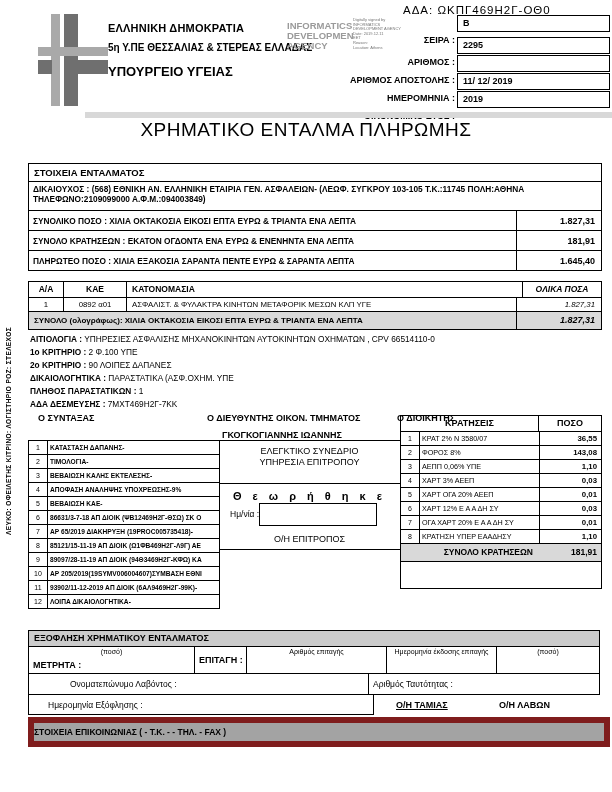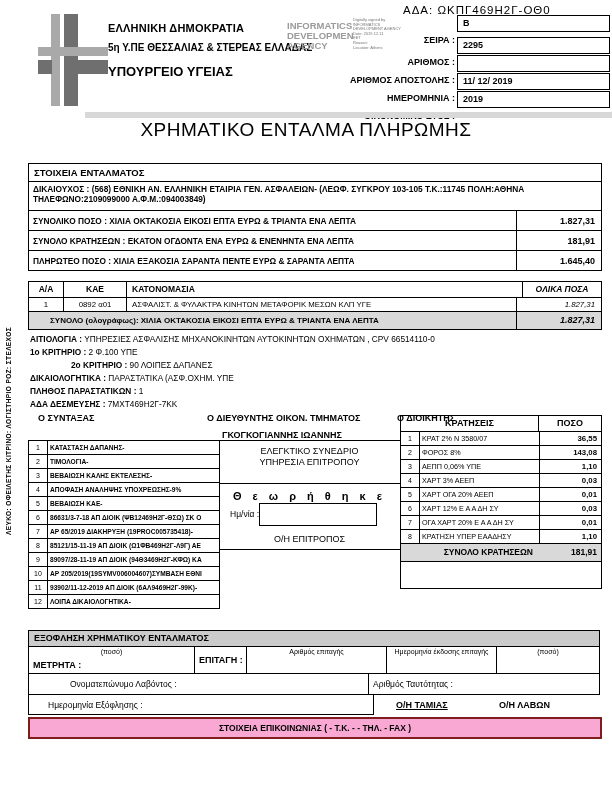--- a/index.html
+++ b/index.html
@@ -75,22 +75,22 @@
   .pc{position:relative;border-left:1px solid #000;box-sizing:border-box;}
   .pc:first-child{border-left:none;}
   .hint{font-size:7px;text-align:center;width:100%;position:absolute;top:1px;}
   .pay-lab{font-size:9px;font-weight:bold;position:absolute;bottom:3px;left:4px;}
   .pay-lab-mid{font-size:9px;font-weight:bold;position:absolute;top:8px;left:4px;}
   .pay-r2{display:flex;height:20px;border:1px solid #000;border-top:none;padding-left:37px;}
   .pay-r2 .cell{font-size:8.5px;line-height:20px;padding-left:4px;}
   .pay-r3-left{height:20px;border:1px solid #000;border-top:none;font-size:8.5px;
                line-height:20px;padding-left:19px;box-sizing:border-box;}
   .pay-sig{font-size:9px;font-weight:bold;}
-  .contact{height:18px;line-height:18px;background:#f9a8d4;border:2px solid #7f1d1d;
-           text-align:center;font-size:8.5px;font-weight:bold;}
+  .contact{height:18px;line-height:18px;background:#a3a3a3;border:6px solid #7f1d1d;
+           text-align:left;font-size:8.5px;font-weight:bold;}
   .margin-note{writing-mode:vertical-rl;transform:rotate(180deg);font-size:6.5px;
                font-weight:bold;letter-spacing:.4px;white-space:nowrap;}
 </style>
 </head>
 <body>
 
 <div class="page">
 
   <div class="abs" style="left:38px;top:14px;width:70px;height:92px;">
     <div class="abs" style="left:13px;top:0;width:9px;height:92px;background:#a9a9a9;"></div>
@@ -179,32 +179,32 @@
       <div class="k-name">ΚΑΤΟΝΟΜΑΣΙΑ</div>
       <div class="k-amt" style="text-align:center;padding-right:0;">ΟΛΙΚΑ ΠΟΣΑ</div>
     </div>
     <div class="k-row k-data">
       <div class="k-aa">1</div>
       <div class="k-kae">0892 α01</div>
       <div class="k-name">ΑΣΦΑΛΙΣΤ. &amp; ΦΥΛΑΚΤΡΑ ΚΙΝΗΤΩΝ ΜΕΤΑΦΟΡΙΚ ΜΕΣΩΝ ΚΛΠ ΥΓΕ</div>
       <div class="k-amt">1.827,31</div>
     </div>
     <div class="k-row k-total">
-      <div style="flex:1;padding-left:21px;">ΣΥΝΟΛΟ (ολογράφως): ΧΙΛΙΑ ΟΚΤΑΚΟΣΙΑ ΕΙΚΟΣΙ ΕΠΤΑ ΕΥΡΩ &amp; ΤΡΙΑΝΤΑ ΕΝΑ ΛΕΠΤΑ</div>
+      <div style="flex:1;padding-left:5px;">ΣΥΝΟΛΟ (ολογράφως): ΧΙΛΙΑ ΟΚΤΑΚΟΣΙΑ ΕΙΚΟΣΙ ΕΠΤΑ ΕΥΡΩ &amp; ΤΡΙΑΝΤΑ ΕΝΑ ΛΕΠΤΑ</div>
       <div class="k-amt" style="font-size:9px;">1.827,31</div>
     </div>
   </div>
 
   <div class="abs j-line" style="left:30px;top:334px;">
     <span class="lab">ΑΙΤΙΟΛΟΓΙΑ :</span> <span>ΥΠΗΡΕΣΙΕΣ ΑΣΦΑΛΙΣΗΣ ΜΗΧΑΝΟΚΙΝΗΤΩΝ ΑΥΤΟΚΙΝΗΤΩΝ ΟΧΗΜΑΤΩΝ , CPV 66514110-0</span>
   </div>
   <div class="abs j-line" style="left:30px;top:347px;">
     <span class="lab">1ο ΚΡΙΤΗΡΙΟ :</span> <span>2 Φ.100 ΥΠΕ</span>
   </div>
-  <div class="abs j-line" style="left:30px;top:360px;margin-left:41px;">
+  <div class="abs j-line" style="left:30px;top:360px;">
     <span class="lab">2ο ΚΡΙΤΗΡΙΟ :</span> <span>90 ΛΟΙΠΕΣ ΔΑΠΑΝΕΣ</span>
   </div>
   <div class="abs j-line" style="left:30px;top:373px;">
     <span class="lab">ΔΙΚΑΙΟΛΟΓΗΤΙΚΑ :</span> <span>ΠΑΡΑΣΤΑΤΙΚΑ (ΑΣΦ.ΟΧΗΜ. ΥΠΕ</span>
   </div>
   <div class="abs j-line" style="left:30px;top:386px;">
     <span class="lab">ΠΛΗΘΟΣ ΠΑΡΑΣΤΑΤΙΚΩΝ :</span> <span>1</span>
   </div>
   <div class="abs j-line" style="left:30px;top:399px;">
     <span class="lab">ΑΔΑ ΔΕΣΜΕΥΣΗΣ :</span> <span>7ΜΧΤ469Η2Γ-7ΚΚ</span>

